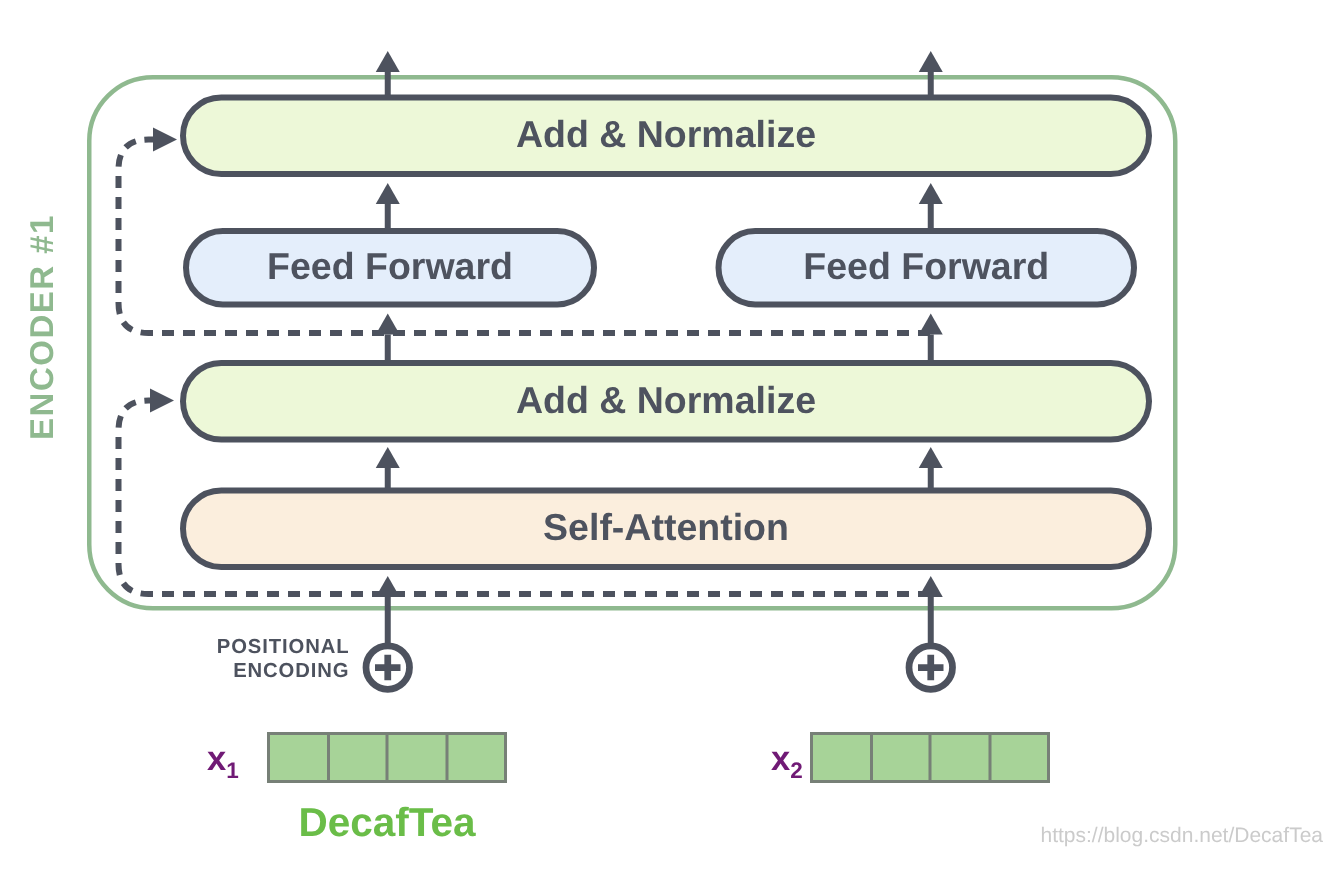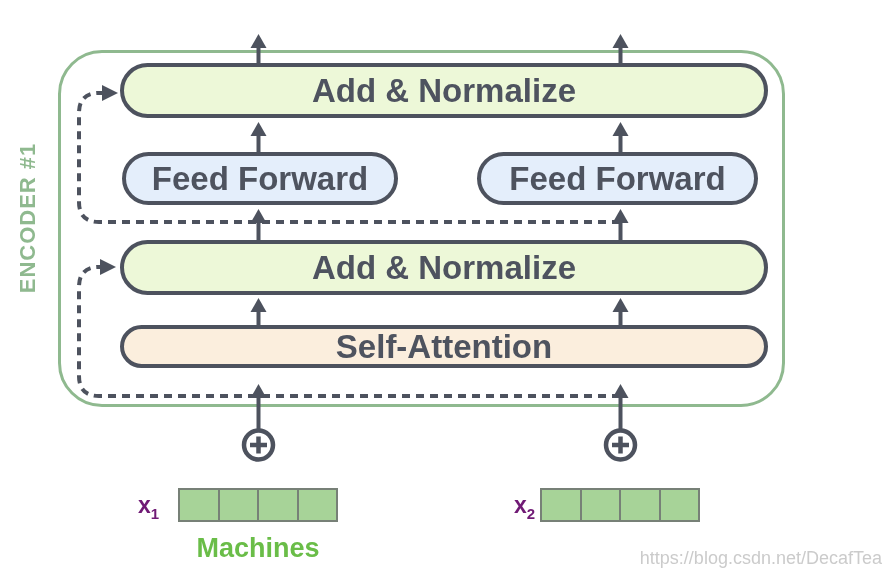--- a/index.html
+++ b/index.html
@@ -12,27 +12,27 @@
     border:3px solid #8fb98f;border-radius:44px;box-sizing:border-box;
   }
   .encoder-label{
     position:absolute;left:-58px;top:206px;width:170px;height:24px;
     text-align:center;font-size:22px;font-weight:700;letter-spacing:1px;
     color:#8fb98f;transform:rotate(-90deg);
   }
   .layer-box{
     position:absolute;box-sizing:border-box;border:4px solid #4d525e;
     display:flex;align-items:center;justify-content:center;
-    font-size:33px;font-weight:700;color:#4e535f;
+    font-size:25px;font-weight:700;color:#4e535f;
   }
   .an-top   {left:120px;top:63px; width:648px;height:55px;border-radius:28px;background:#edf8d8;}
   .ff-left  {left:122px;top:152px;width:276px;height:53px;border-radius:27px;background:#e4eefb;}
   .ff-right {left:477px;top:152px;width:281px;height:53px;border-radius:27px;background:#e4eefb;}
   .an-mid   {left:120px;top:240px;width:648px;height:55px;border-radius:28px;background:#edf8d8;}
-  .self-att {left:120px;top:325px;width:648px;height:43px;border-radius:28px;background:#fbeedd;}
+  .self-att {left:120px;top:325px;width:648px;height:55px;border-radius:28px;background:#fbeedd;}
   .overlay{position:absolute;left:0;top:0;width:895px;height:579px;pointer-events:none;}
   .pos-enc{
     position:absolute;right:662px;top:423px;text-align:right;
     font-size:13.5px;font-weight:700;letter-spacing:.6px;line-height:16px;color:#4d525e;
     white-space:nowrap;
   }
   .vec-label{
     position:absolute;font-size:23px;font-weight:800;color:#701a75;white-space:nowrap;
   }
   .vec-label sub{font-size:15px;font-weight:800;}
@@ -46,21 +46,21 @@
   .v2{left:540px;width:160px;}
   .vector .cell{flex:1;border-left:2px solid #778077;}
   .vector .cell:first-child{border-left:none;}
   .word{
     position:absolute;top:533px;width:200px;text-align:center;
     font-size:27px;font-weight:800;color:#6abd48;
   }
   .w1{left:158px;}
   .w2{left:520px;}
   .watermark{
-    position:absolute;right:13px;top:548px;font-size:18px;color:#cbcbcb;white-space:nowrap;
+    position:absolute;right:13px;top:548px;font-size:14px;color:#cbcbcb;white-space:nowrap;
   }
 </style>
 </head>
 <body>
 
 <div class="canvas">
 
   <div class="frame"></div>
 
   <div class="encoder-label">ENCODER #1</div>
@@ -122,34 +122,38 @@
     <g stroke="#4d525e" stroke-width="4.5" fill="#ffffff">
       <circle cx="258.5" cy="445" r="14.5"></circle>
       <path d="M 250 445 H 267 M 258.5 436.5 V 453.5" fill="none"></path>
     </g>
     <g stroke="#4d525e" stroke-width="4.5" fill="#ffffff">
       <circle cx="620.5" cy="445" r="14.5"></circle>
       <path d="M 612 445 H 629 M 620.5 436.5 V 453.5" fill="none"></path>
     </g>
   </svg>
 
+  <div class="pos-enc">
+    <div>POSITIONAL</div>
+    <div>ENCODING</div>
+  </div>
 
   <div class="vec-label x1"><span>x</span><sub>1</sub></div>
   <div class="vector v1">
     <div class="cell"></div>
     <div class="cell"></div>
     <div class="cell"></div>
     <div class="cell"></div>
   </div>
 
   <div class="vec-label x2"><span>x</span><sub>2</sub></div>
   <div class="vector v2">
     <div class="cell"></div>
     <div class="cell"></div>
     <div class="cell"></div>
     <div class="cell"></div>
   </div>
 
-  <div class="word w1">Machines</div>
+  <div class="word w1">DecafTea</div>
 
   <div class="watermark">https://blog.csdn.net/DecafTea</div>
 
 </div>
 
 </body></html>

